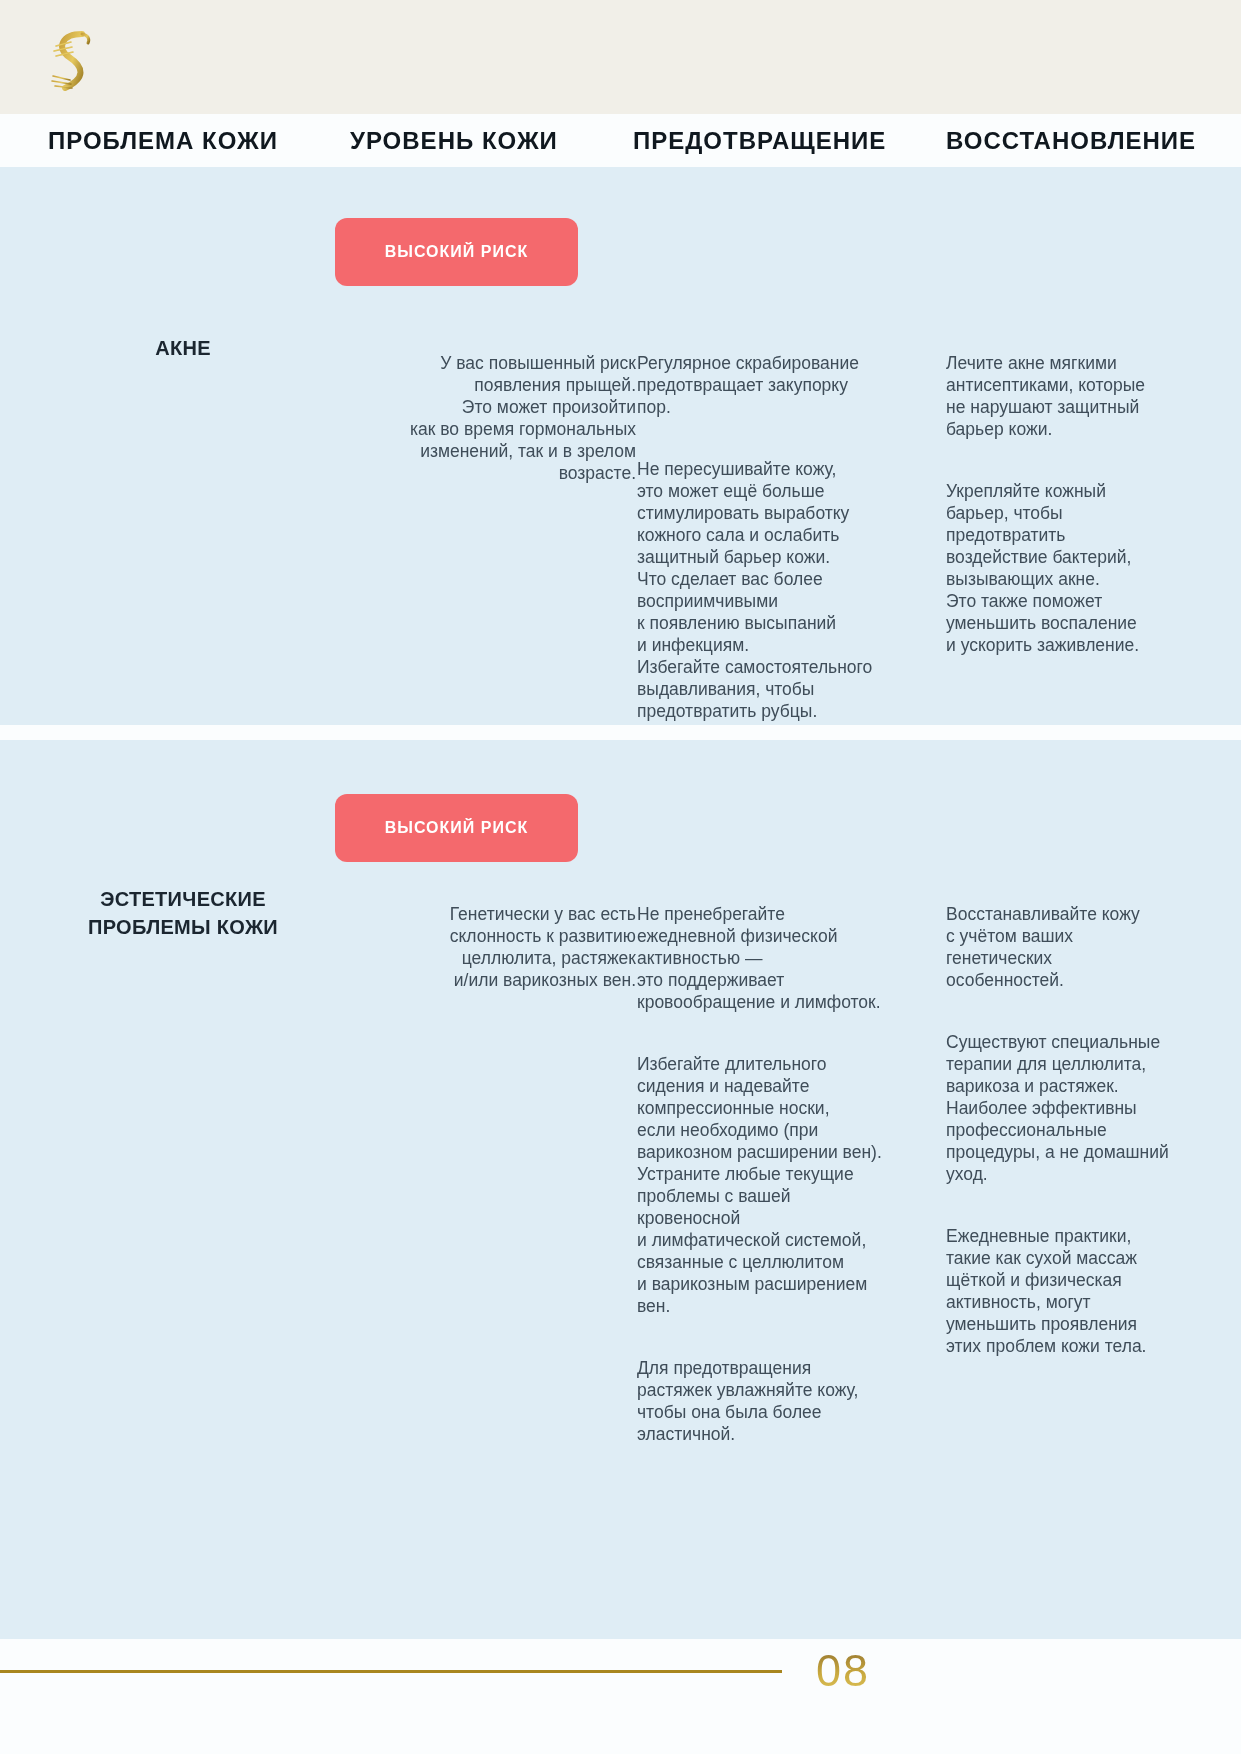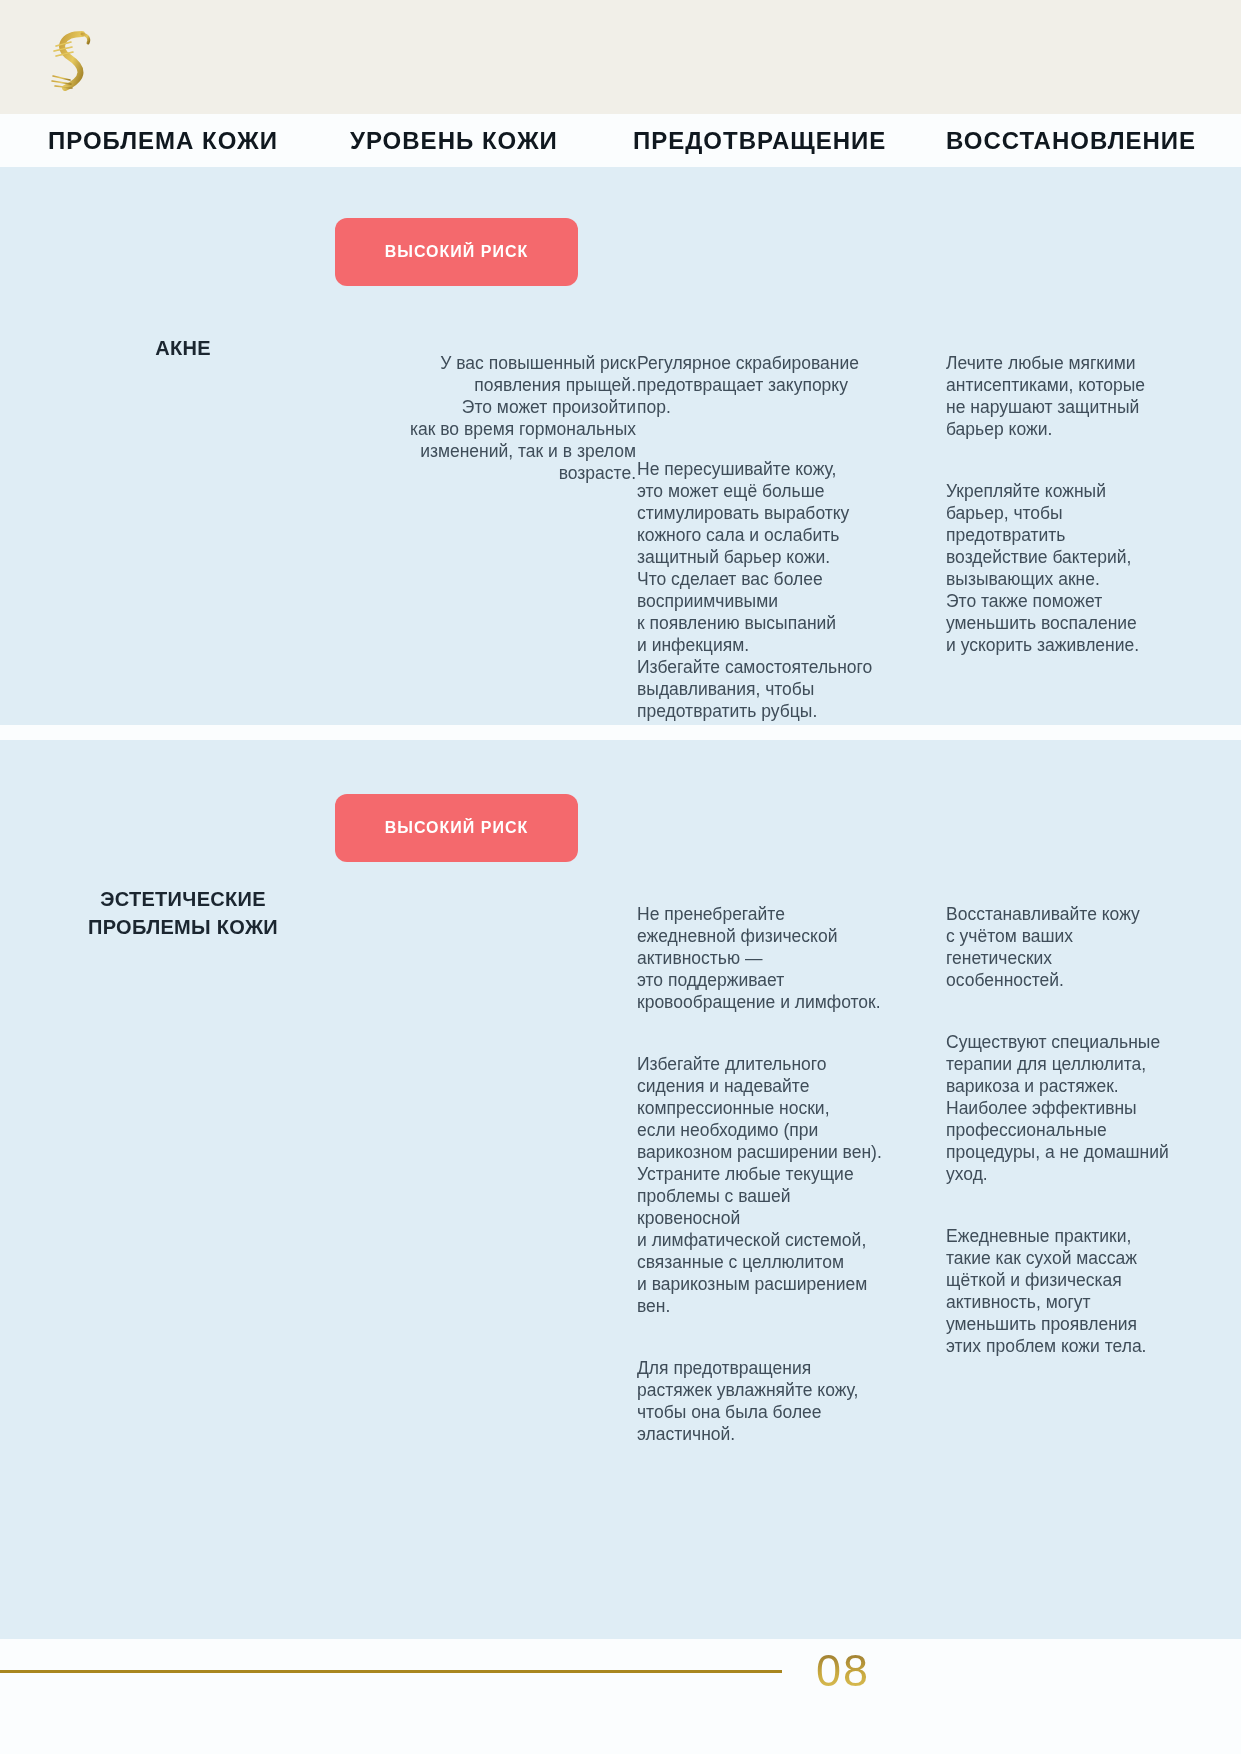--- a/index.html
+++ b/index.html
@@ -120,39 +120,45 @@
 защитный барьер кожи.
 Что сделает вас более
 восприимчивыми
 к появлению высыпаний
 и инфекциям.
 Избегайте самостоятельного
 выдавливания, чтобы
 предотвратить рубцы.</p>
       </div>
       <div class="col c4">
-        <p>Лечите любые мягкими
+        <p>Лечите акне мягкими
 антисептиками, которые
 не нарушают защитный
 барьер кожи.</p>
         <p>Укрепляйте кожный
 барьер, чтобы
 предотвратить
 воздействие бактерий,
 вызывающих акне.
 Это также поможет
 уменьшить воспаление
 и ускорить заживление.</p>
       </div>
     </section>
 
     <section class="risk-section s2">
       <div class="badge">ВЫСОКИЙ РИСК</div>
       <div class="col c1">ЭСТЕТИЧЕСКИЕ
 ПРОБЛЕМЫ КОЖИ</div>
+      <div class="col c2">
+        <p>Генетически у вас есть
+склонность к развитию
+целлюлита, растяжек
+и/или варикозных вен.</p>
+      </div>
       <div class="col c3">
         <p>Не пренебрегайте
 ежедневной физической
 активностью —
 это поддерживает
 кровообращение и лимфоток.</p>
         <p>Избегайте длительного
 сидения и надевайте
 компрессионные носки,
 если необходимо (при

